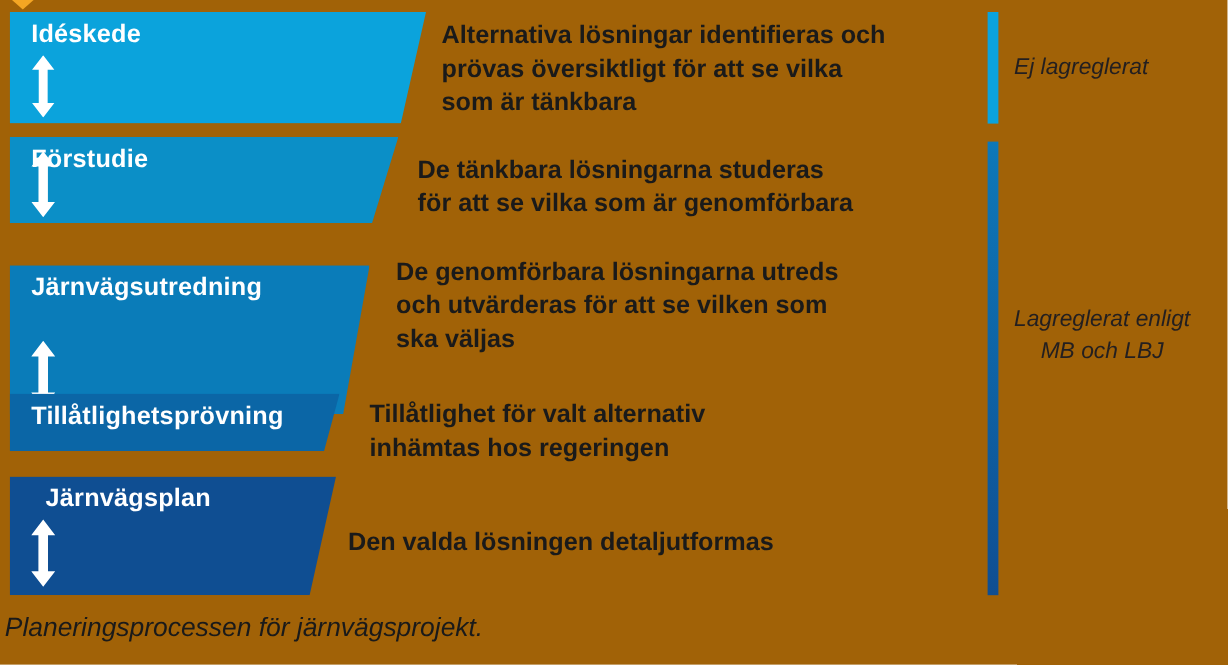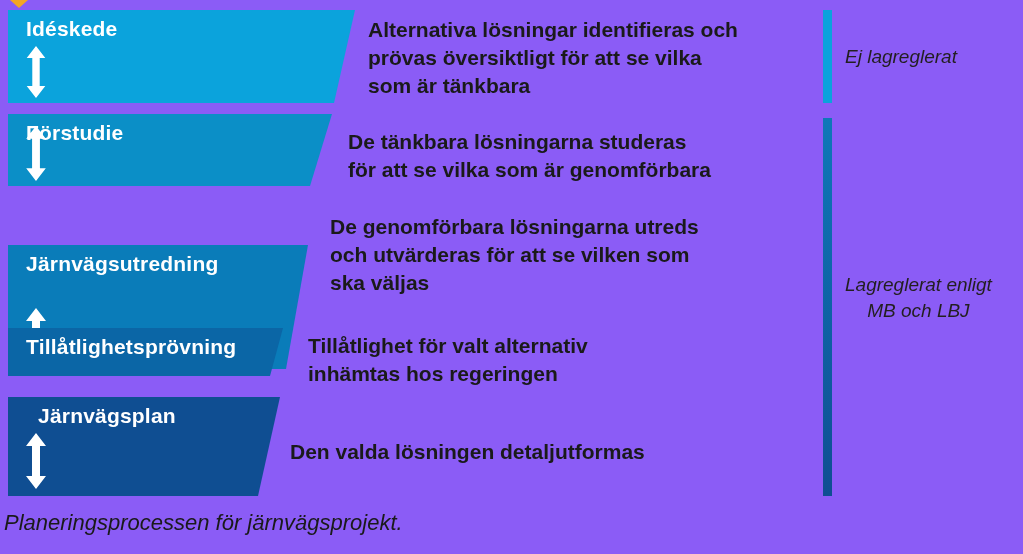--- a/index.html
+++ b/index.html
@@ -1,30 +1,30 @@
 <!DOCTYPE html>
 <html><head>
 <meta charset="utf-8">
 <style>
   html,body{margin:0;padding:0;background:#fff;}
   .canvas{
-    position:relative;width:1023px;height:554px;background:#8b5cf6;overflow:hidden;
+    position:relative;width:1023px;height:554px;background:#a16207;overflow:hidden;
     font-family:"Liberation Sans","DejaVu Sans",sans-serif;
   }
   
   .marker{
     position:absolute;left:10px;top:0;width:0;height:0;
     border-left:9px solid transparent;border-right:9px solid transparent;
     border-top:8px solid #F5A623;
   }
   
   .stage{position:absolute;left:8px;color:#ffffff;}
   .stage1{top:10px;height:93px;width:347px;clip-path:polygon(0 0,100% 0,calc(100% - 21px) 100%,0 100%);}
   .stage2{top:114px;height:72px;width:324px;clip-path:polygon(0 0,100% 0,calc(100% - 22px) 100%,0 100%);}
-  .stage3{top:221px;height:124px;width:300px;clip-path:polygon(0 0,100% 0,calc(100% - 22px) 100%,0 100%);margin-top:24px;}
+  .stage3{top:221px;height:124px;width:300px;clip-path:polygon(0 0,100% 0,calc(100% - 22px) 100%,0 100%);}
   .stage4{top:328px;height:48px;width:275px;clip-path:polygon(0 0,100% 0,calc(100% - 13px) 100%,0 100%);}
   .stage5{top:397px;height:99px;width:260px;clip-path:polygon(0 0,100% 0,calc(100% - 22px) 100%,0 100%);}
   .stage-label{
     padding:7px 0 0 18px;font-size:21px;font-weight:bold;letter-spacing:.2px;
   }
   .darrow{position:absolute;left:18px;bottom:5px;}
   
   .desc{
     position:absolute;font-size:21px;font-weight:bold;line-height:28px;
     color:#1A1A1A;white-space:pre-line;
@@ -36,21 +36,21 @@
   .desc5{left:290px;top:438px;}
   
   .bar{position:absolute;left:823px;width:9px;}
   .bar1{top:10px;height:93px;}
   .bar2{top:118px;height:378px;background:linear-gradient(180deg,#0E78B8 0%,#0F4E92 100%);}
   .legend-label{
     position:absolute;left:845px;font-size:19px;font-style:italic;line-height:26px;
     color:#231F20;white-space:pre-line;text-align:center;
   }
   .legend1{top:44px;}
-  .legend2{top:272px;}
+  .legend2{top:254px;}
   
   .caption{
     position:absolute;left:4px;top:510px;font-size:22px;font-style:italic;color:#1A1A1A;
   }
 </style>
 </head>
 <body>
 
 <div class="canvas">
 

